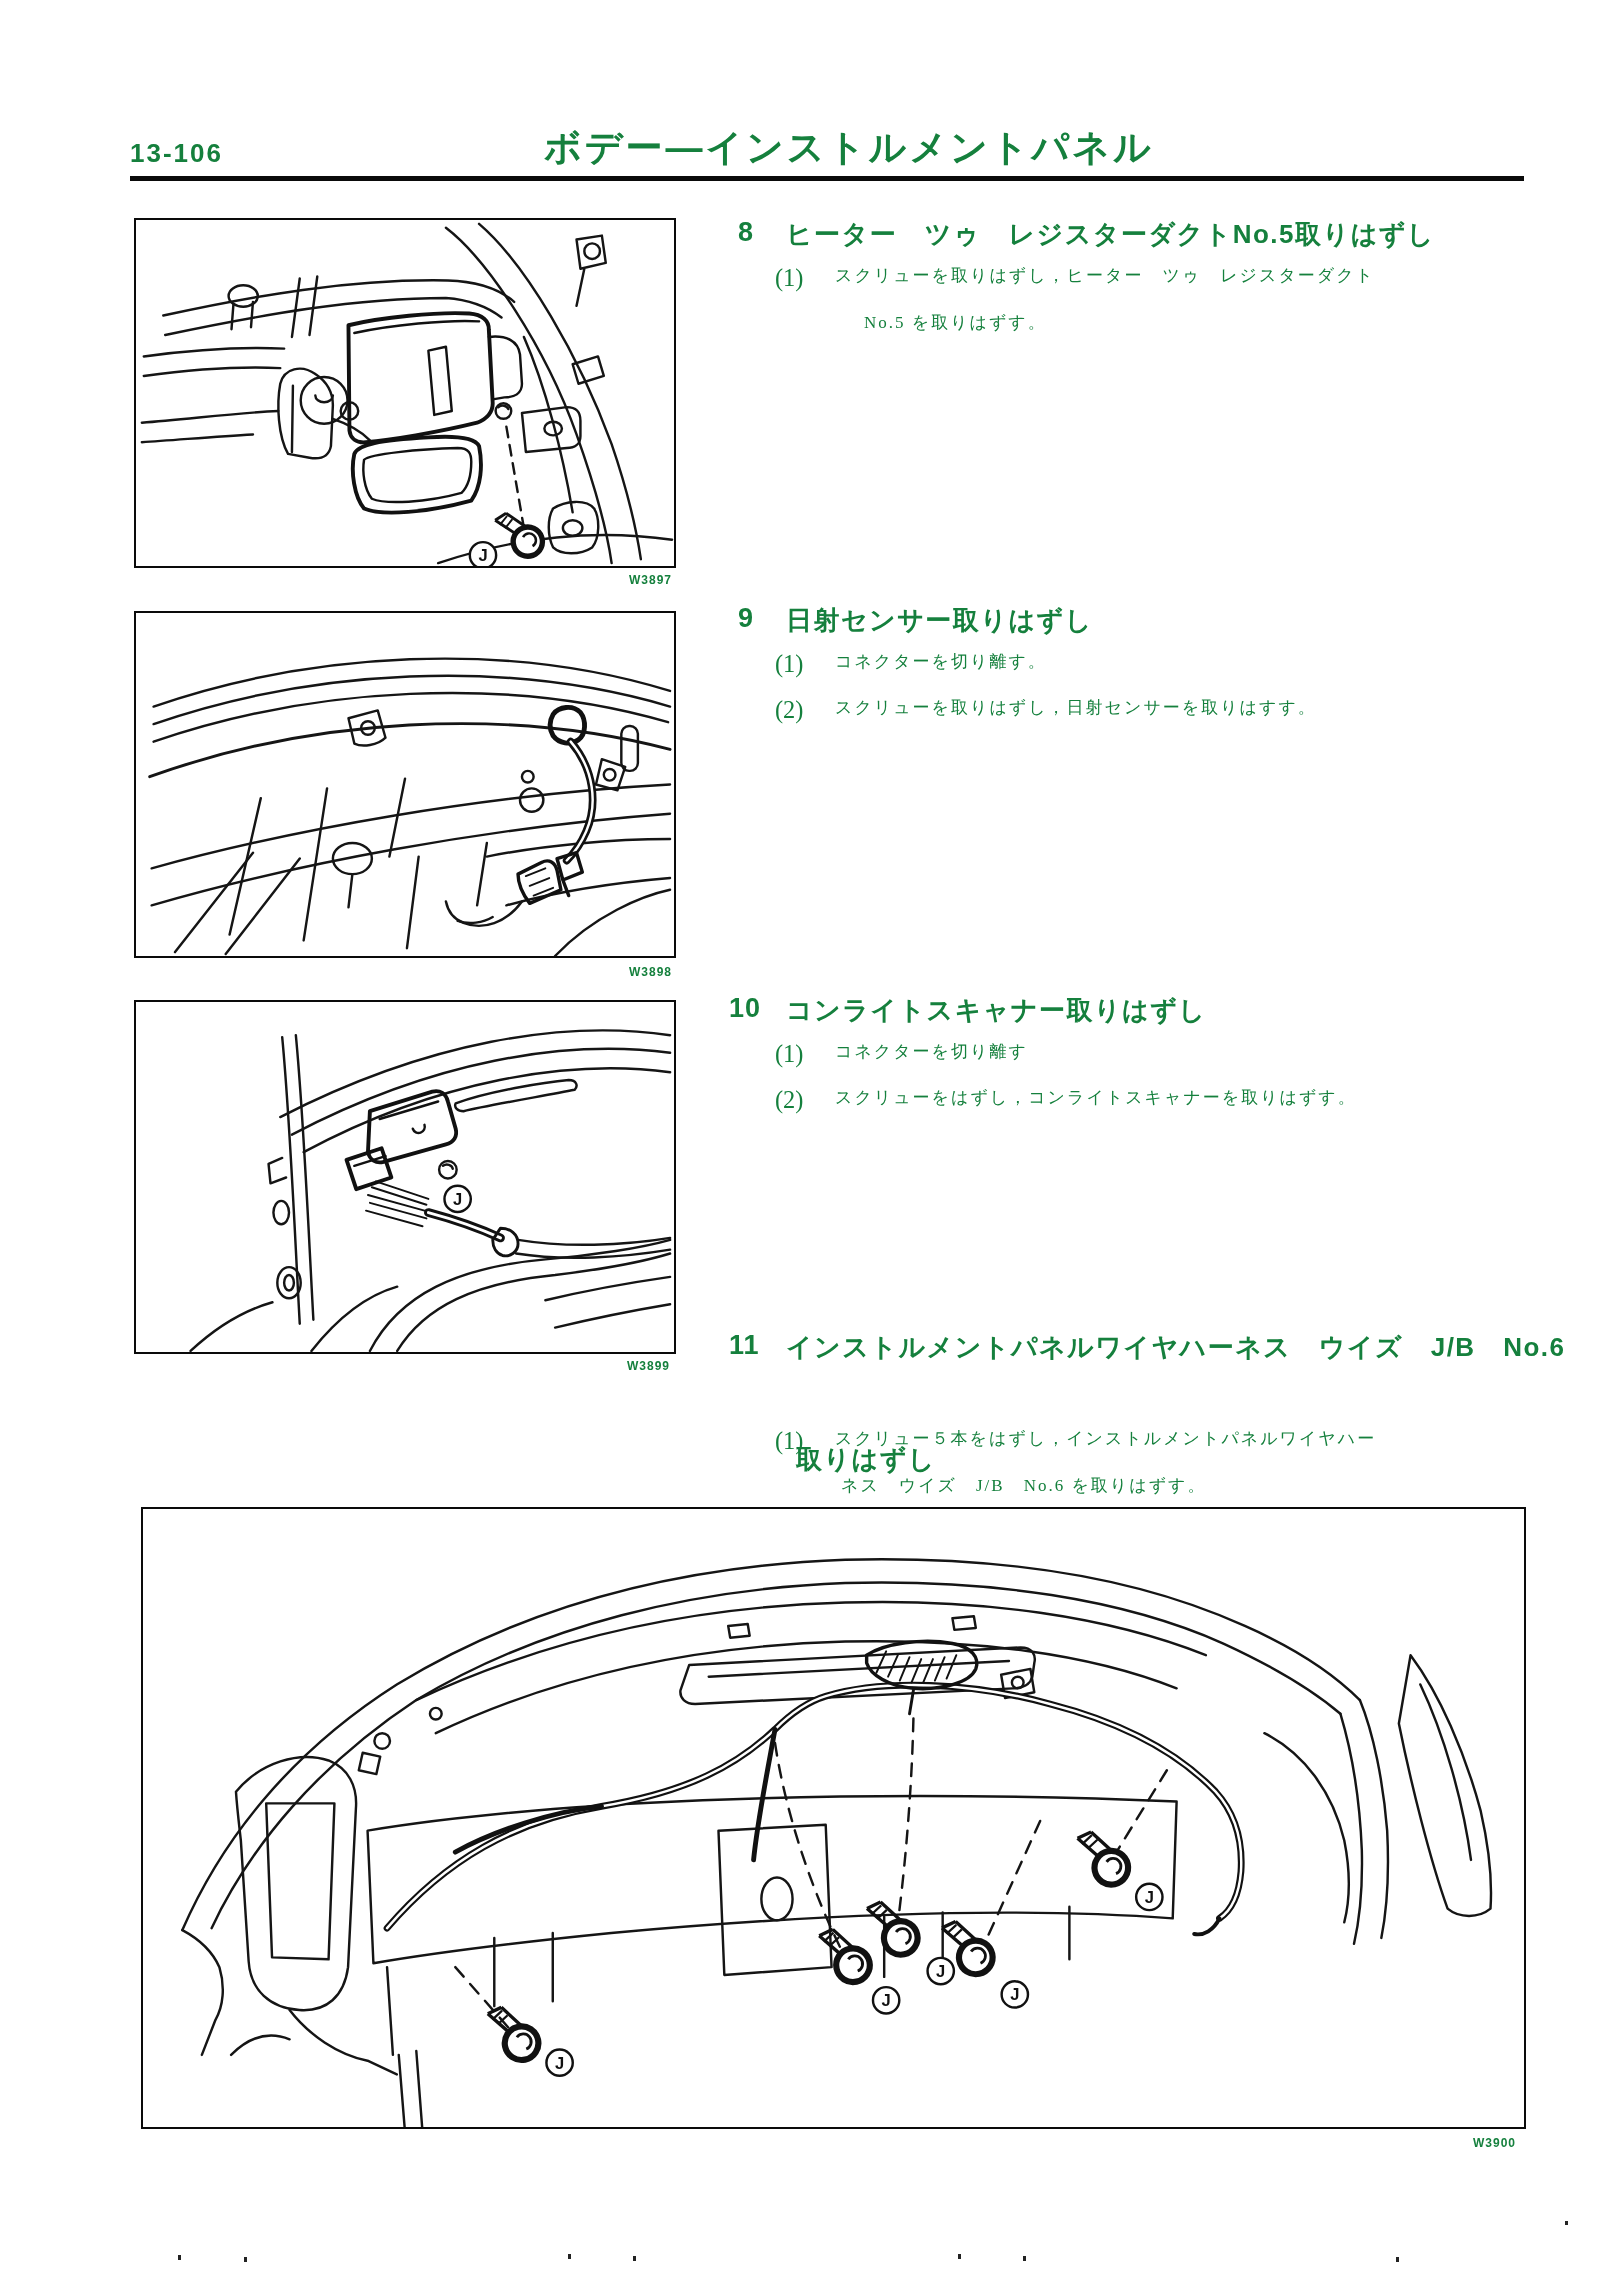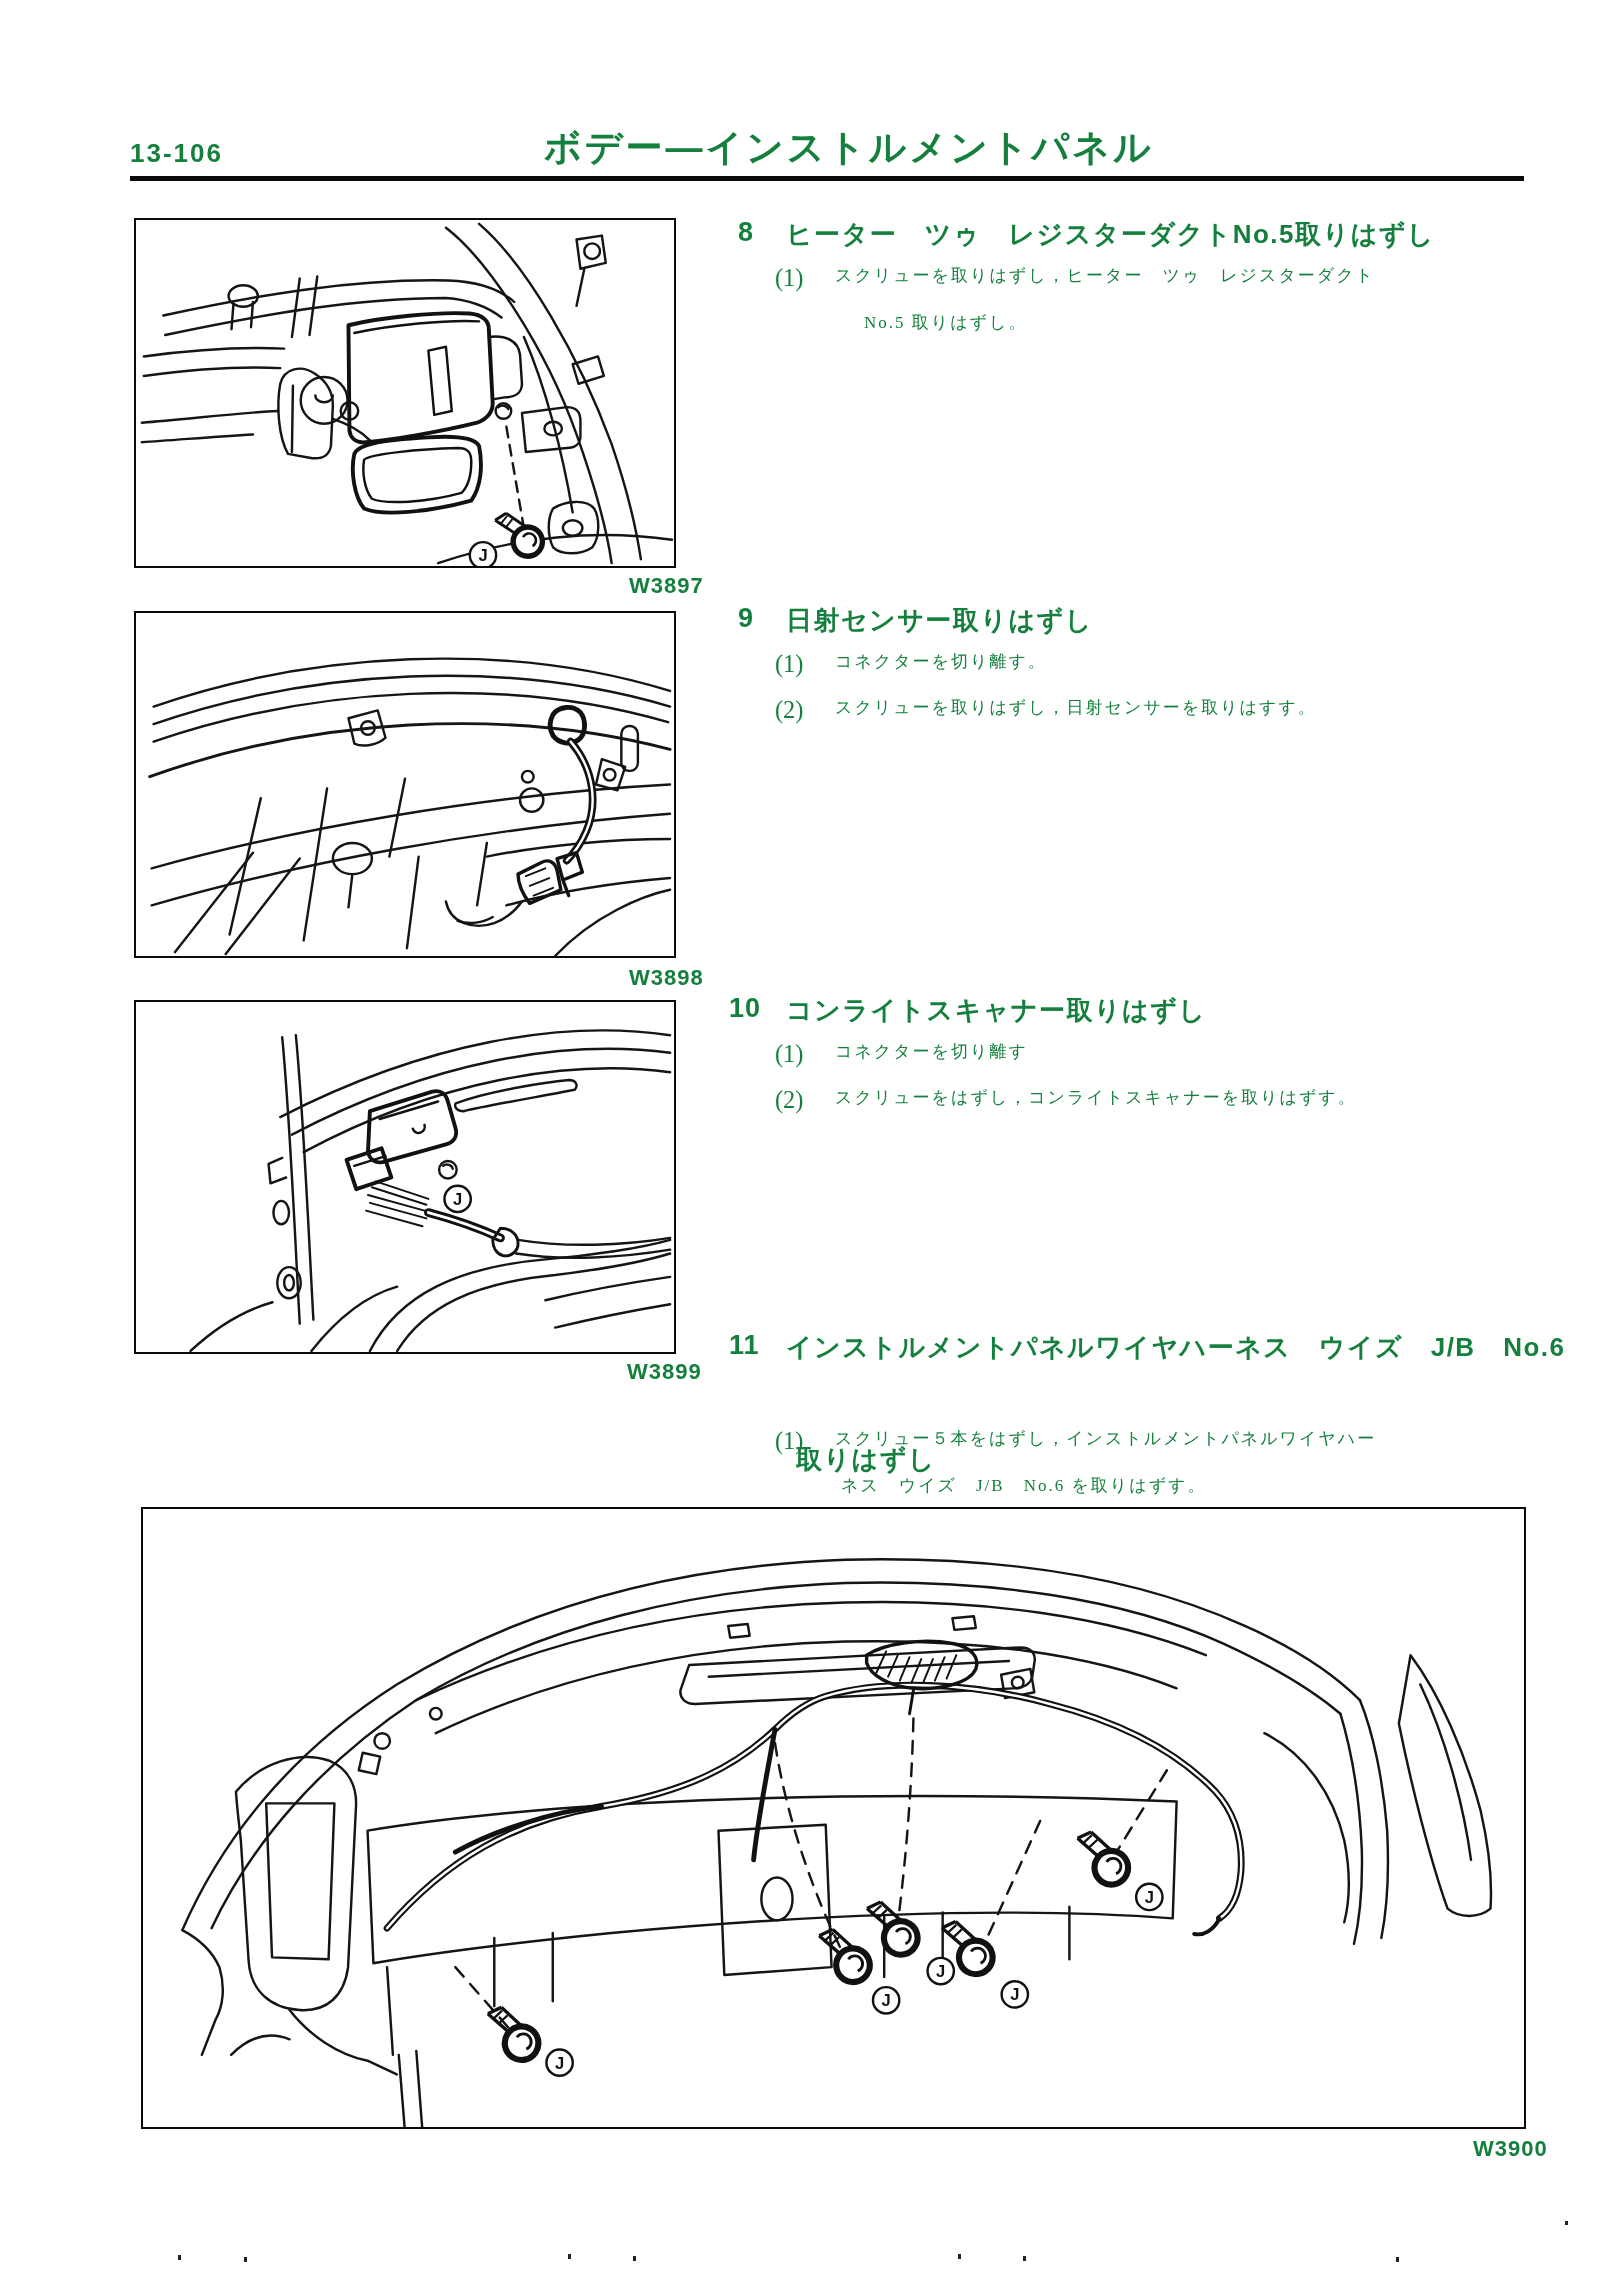--- a/index.html
+++ b/index.html
@@ -3,21 +3,21 @@
 <meta charset="utf-8">
 <style>
   html,body{margin:0;padding:0;background:#e8e8e8;}
   .page{position:relative;width:1623px;height:2278px;background:#ffffff;color:#15803d;
         font-family:"Liberation Sans",sans-serif;overflow:hidden;}
   .pagenum{position:absolute;left:130px;top:138px;font-size:26px;font-weight:bold;letter-spacing:2px;}
   .htitle{position:absolute;left:544px;top:123px;font-size:37px;font-weight:bold;letter-spacing:2.9px;white-space:pre;}
   .hrule{position:absolute;left:130px;top:176px;width:1394px;height:4.9px;background:#0a0a0a;}
   .figbox{position:absolute;border:2.9px solid #0a0a0a;background:#fff;}
   .figbox svg{display:block;width:100%;height:100%;}
-  .figcode{position:absolute;font-size:22px;font-weight:bold;letter-spacing:1px;font-family:"Liberation Sans",sans-serif;}
+  .figcode{position:absolute;font-size:12px;font-weight:bold;letter-spacing:1px;font-family:"Liberation Sans",sans-serif;}
   .secnum{position:absolute;font-size:27px;font-weight:bold;letter-spacing:1px;white-space:pre;}
   .sectitle{position:absolute;font-size:26px;font-weight:bold;letter-spacing:1.5px;white-space:pre;}
   .stepnum{position:absolute;font-size:24.4px;font-family:"Liberation Serif",serif;white-space:pre;}
   .steptext{position:absolute;font-size:17px;font-family:"Liberation Serif",serif;letter-spacing:2px;white-space:pre;}
   .speck{position:absolute;background:#222;}
   svg *{vector-effect:none;}
   .jt{font:bold 17px "Liberation Sans",sans-serif;fill:#111;}
 </style>
 </head>
 <body>
@@ -84,21 +84,21 @@
       <use href="#screwg" transform="translate(402,330) rotate(-20)"></use>
       <use href="#jmarkg" transform="translate(356,344)"></use>
     </svg>
   </div>
   <div class="figcode" style="left:629px;top:573px;">W3897</div>
 
   <div class="secnum" style="left:738px;top:217px;">8</div>
   <div class="sectitle" style="left:786px;top:217px;">ヒーター　ツゥ　レジスターダクトNo.5取りはずし</div>
   <div class="stepnum" style="left:775px;top:264px;">(1)</div>
   <div class="steptext" style="left:835px;top:264px;">スクリューを取りはずし，ヒーター　ツゥ　レジスターダクト</div>
-  <div class="steptext" style="left:864px;top:311px;">No.5 取りはずし。</div>
+  <div class="steptext" style="left:864px;top:311px;">No.5 を取りはずす。</div>
 
   <div class="figbox" style="left:134px;top:611px;width:538px;height:343px;">
     <svg viewBox="0 0 552 352">
       <g fill="none" stroke="#151515" stroke-width="2.5" stroke-linecap="round" stroke-linejoin="round">
         <path d="M18,96 C180,40 380,28 548,80"></path>
         <path d="M18,114 C180,58 380,46 548,96"></path>
         <path d="M18,132 C180,76 382,64 546,112"></path>
         <path d="M14,168 C180,108 380,96 548,140" stroke-width="3"></path>
         <path d="M218,108 L248,100 L256,128 C248,136 232,138 224,134 Z"></path>
         <circle cx="238" cy="118" r="7"></circle>

